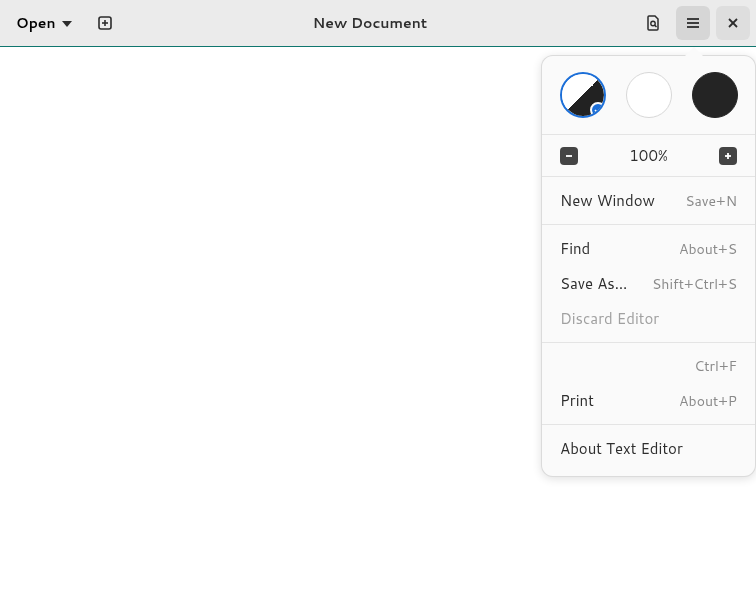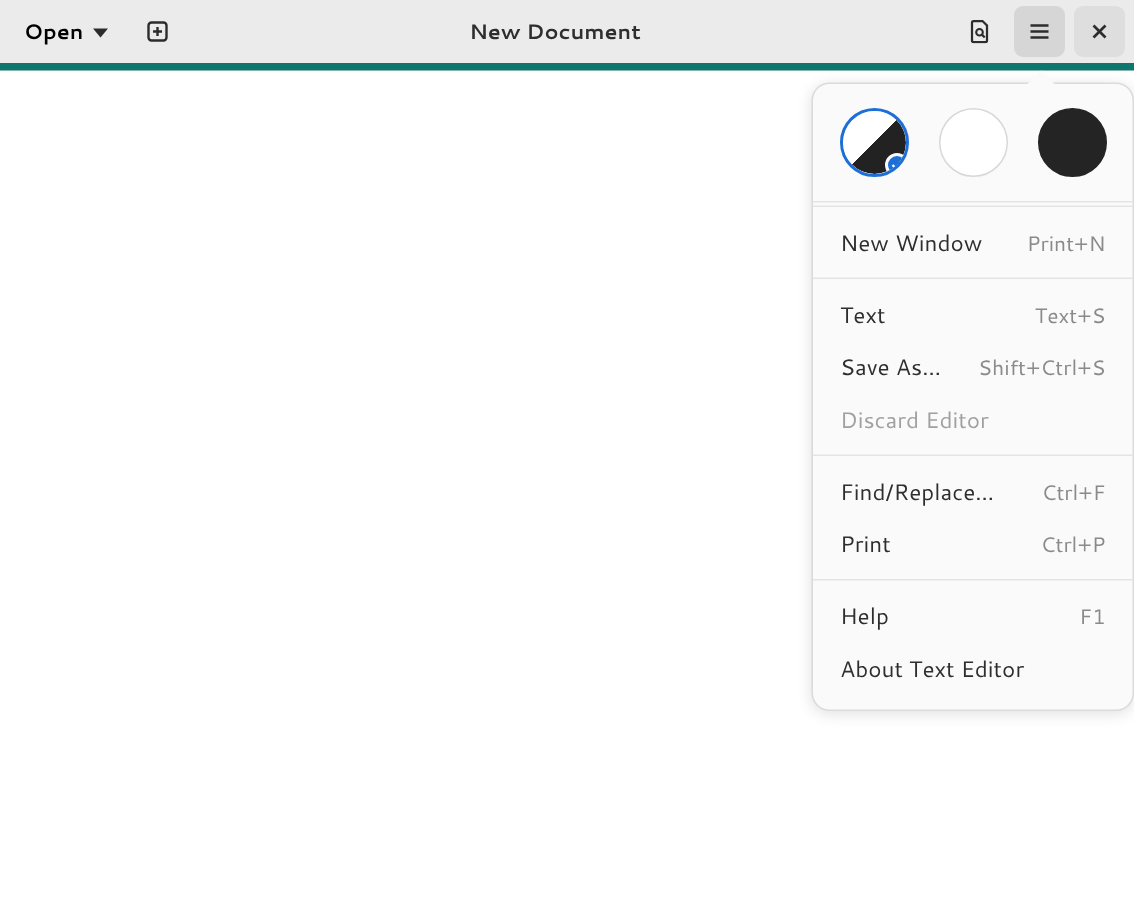--- a/index.html
+++ b/index.html
@@ -1,21 +1,21 @@
 <!DOCTYPE html>
 <html><head>
   <meta charset="utf-8">
   <style>
     * { box-sizing: border-box; margin: 0; padding: 0; font-family: Cantarell, -apple-system, sans-serif; }
     body { width: 756px; height: 608px; background: #fff; overflow: hidden; position: relative; }
     
     .headerbar {
       height: 47px;
       background: #ebebeb;
-      border-bottom: 5px solid #0f766e;
+      border-bottom: 1px solid #0f766e;
       display: flex;
       align-items: center;
       padding: 0 6px;
       position: relative;
     }
     .left-group { display: flex; align-items: center; gap: 6px; }
     .open-btn {
       display: flex; align-items: center; gap: 4px;
       padding: 6px 10px; border-radius: 6px;
       font-weight: bold; font-size: 14px; cursor: pointer;
@@ -141,59 +141,68 @@
             <path d="M2 5 l2 2 l4 -4" fill="none" stroke="#fff" stroke-width="1.6"></path>
           </svg>
       </div>
     </div>
     <div class="theme-circle theme-light"></div>
     <div class="theme-circle theme-dark"></div>
   </div>
 
   <div class="sep"></div>
 
+  <div class="zoom-row">
+    <div class="zoom-btn">
+      <svg width="12" height="12" viewBox="0 0 12 12">
+        <line x1="3" y1="6" x2="9" y2="6" stroke="#fff" stroke-width="1.8"></line>
+      </svg>
+    </div>
+    <span class="zoom-label">100%</span>
+    <div class="zoom-btn">
+      <svg width="12" height="12" viewBox="0 0 12 12">
+        <line x1="3" y1="6" x2="9" y2="6" stroke="#fff" stroke-width="1.8"></line>
+        <line x1="6" y1="3" x2="6" y2="9" stroke="#fff" stroke-width="1.8"></line>
+      </svg>
+    </div>
+  </div>
 
   <div class="sep"></div>
 
   <div id="menu-groups">
       <div class="menu-group">
         <div class="menu-item">
           <span>New Window</span>
-          <span class="shortcut">Print+N</span>
+          <span class="shortcut">Save+N</span>
         </div>
       </div>
       <div class="sep"></div>
       <div class="menu-group">
         <div class="menu-item">
-          <span>Text</span>
-          <span class="shortcut">Text+S</span>
+          <span>Find</span>
+          <span class="shortcut">About+S</span>
         </div>
         <div class="menu-item">
           <span>Save As…</span>
           <span class="shortcut">Shift+Ctrl+S</span>
         </div>
         <div class="menu-item disabled">
           <span>Discard Editor</span>
         </div>
       </div>
       <div class="sep"></div>
       <div class="menu-group">
         <div class="menu-item">
-          <span>Find/Replace…</span>
           <span class="shortcut">Ctrl+F</span>
         </div>
         <div class="menu-item">
           <span>Print</span>
-          <span class="shortcut">Ctrl+P</span>
+          <span class="shortcut">About+P</span>
         </div>
       </div>
       <div class="sep"></div>
       <div class="menu-group">
         <div class="menu-item">
-          <span>Help</span>
-          <span class="shortcut">F1</span>
-        </div>
-        <div class="menu-item">
           <span>About Text Editor</span>
         </div>
       </div>
     </div>
 </div>
 
 </body></html>

